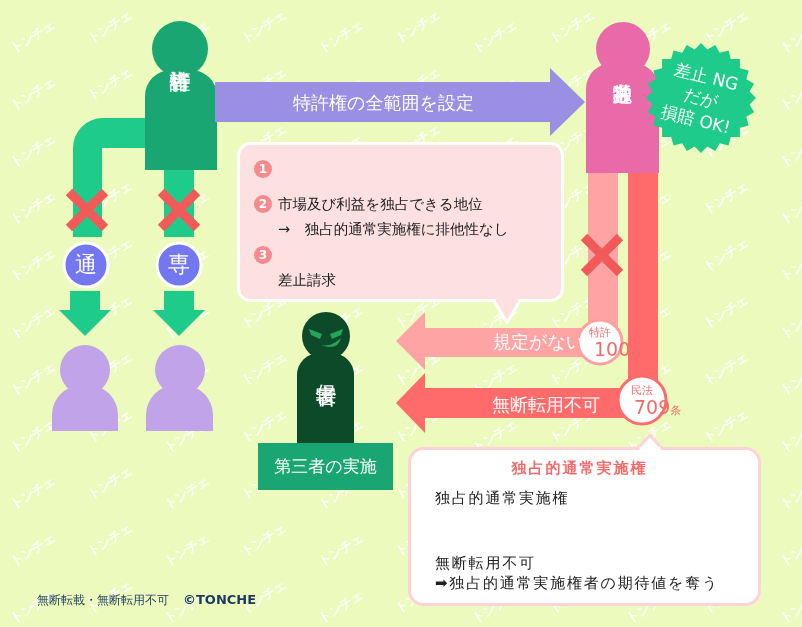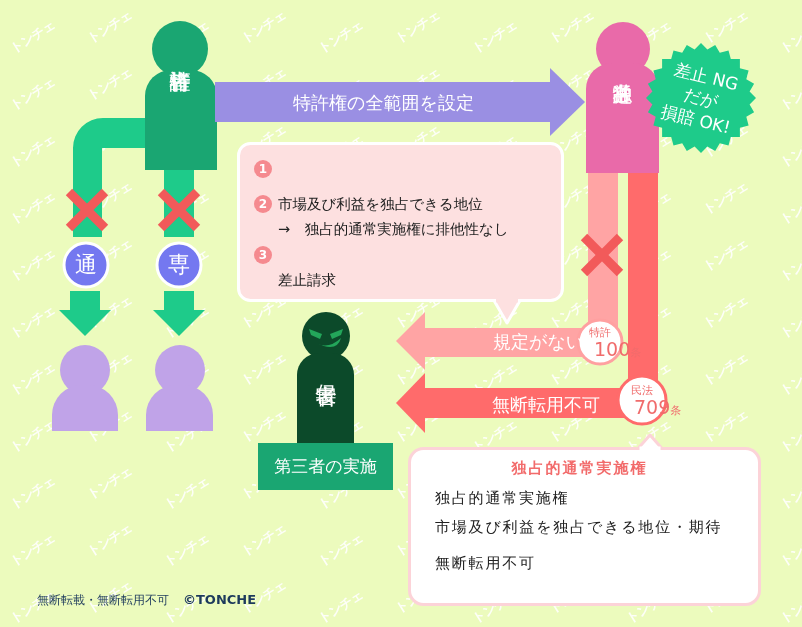--- a/index.html
+++ b/index.html
@@ -281,18 +281,18 @@
     <div class="law">特許</div>
     <div class="art"><span class="num">100</span><span class="unit">条</span></div>
   </div>
   <div class="t basis" style="left:618px; top:384px; width:48px;">
     <div class="law">民法</div>
     <div class="art"><span class="num">709</span><span class="unit">条</span></div>
   </div>
 
   <div class="t sum-title">独占的通常実施権</div>
   <div class="t sum-line" style="top:488px;">独占的通常実施権</div>
-  <div class="t sum-line" style="top:517px;">市場及び利益を独占できる地位・期待</div>
   <div class="t sum-line" style="top:553px;">無断転用不可</div>
+  <div class="t sum-line" style="top:573px;">➡独占的通常実施権者の期待値を奪う</div>
 
   <div class="t footer-notice">無断転載・無断転用不可</div>
   <div class="t footer-copy">©TONCHE</div>
 </div>
 
 </body></html>

